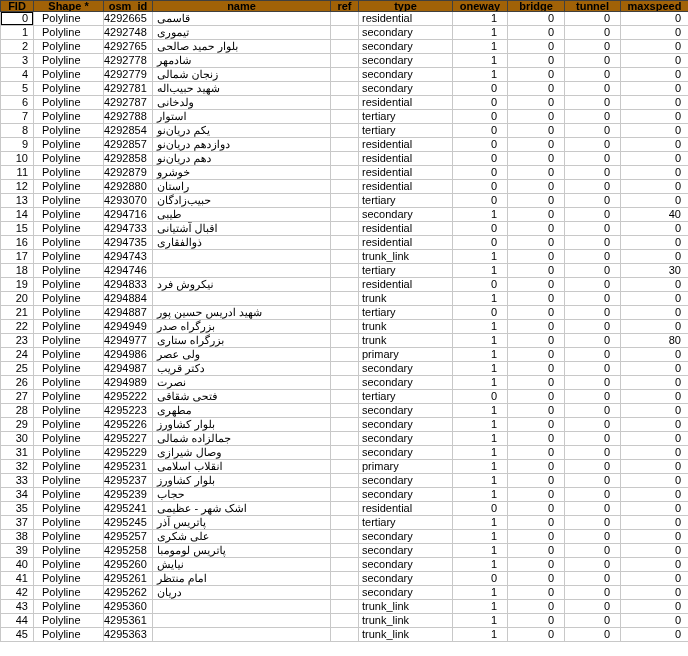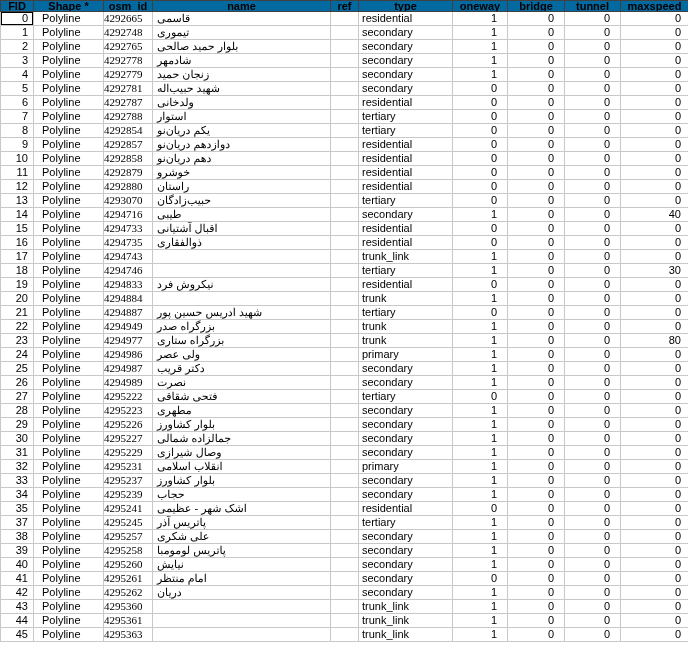--- a/index.html
+++ b/index.html
@@ -6,33 +6,33 @@
   body{
     width:688px;height:656px;overflow:hidden;background:#ffffff;
     font-family:"Liberation Sans",sans-serif;color:#000000;
   }
   table{
     border-collapse:collapse;table-layout:fixed;width:688px;
   }
   thead th{
     font-size:11px;font-weight:bold;text-align:center;
     height:10px;line-height:10px;padding:0;
-    border:1px solid #404040;background:#0369a1;
+    border:1px solid #404040;background:#a16207;
     white-space:nowrap;overflow:hidden;
   }
   tbody td{
     font-size:11px;font-weight:normal;
     height:13px;line-height:13px;padding:0;
     border:1px solid #c8c8c8;background:#ffffff;
     white-space:nowrap;overflow:hidden;
   }
   
   td.c0{text-align:right;padding-right:5px;}
   td.c1{text-align:left;padding-left:8px;margin-top:24px;}
-  td.c2{text-align:left;padding-right:7px;font-family:Liberation Serif, serif;}
+  td.c2{text-align:left;padding-right:7px;}
   td.c3{direction:rtl;text-align:left;padding-left:4px;padding-right:2px;margin-top:32px;}
   td.c4{text-align:left;}
   td.c5{text-align:left;padding-left:3px;}
   td.c6,td.c7,td.c8{text-align:right;padding-right:10px;}
   td.c9{text-align:right;padding-right:7px;}
   
   td.current{box-shadow:inset 0 0 0 1px #000000;}
 </style>
 </head>
 <body>
@@ -110,21 +110,21 @@
         <td class="c5">secondary</td>
         <td class="c6">1</td>
         <td class="c7">0</td>
         <td class="c8">0</td>
         <td class="c9">0</td>
       </tr>
       <tr>
         <td class="c0">4</td>
         <td class="c1">Polyline</td>
         <td class="c2">4292779</td>
-        <td class="c3">زنجان حمید</td>
+        <td class="c3">زنجان شمالی</td>
         <td class="c4"></td>
         <td class="c5">secondary</td>
         <td class="c6">1</td>
         <td class="c7">0</td>
         <td class="c8">0</td>
         <td class="c9">0</td>
       </tr>
       <tr>
         <td class="c0">5</td>
         <td class="c1">Polyline</td>

